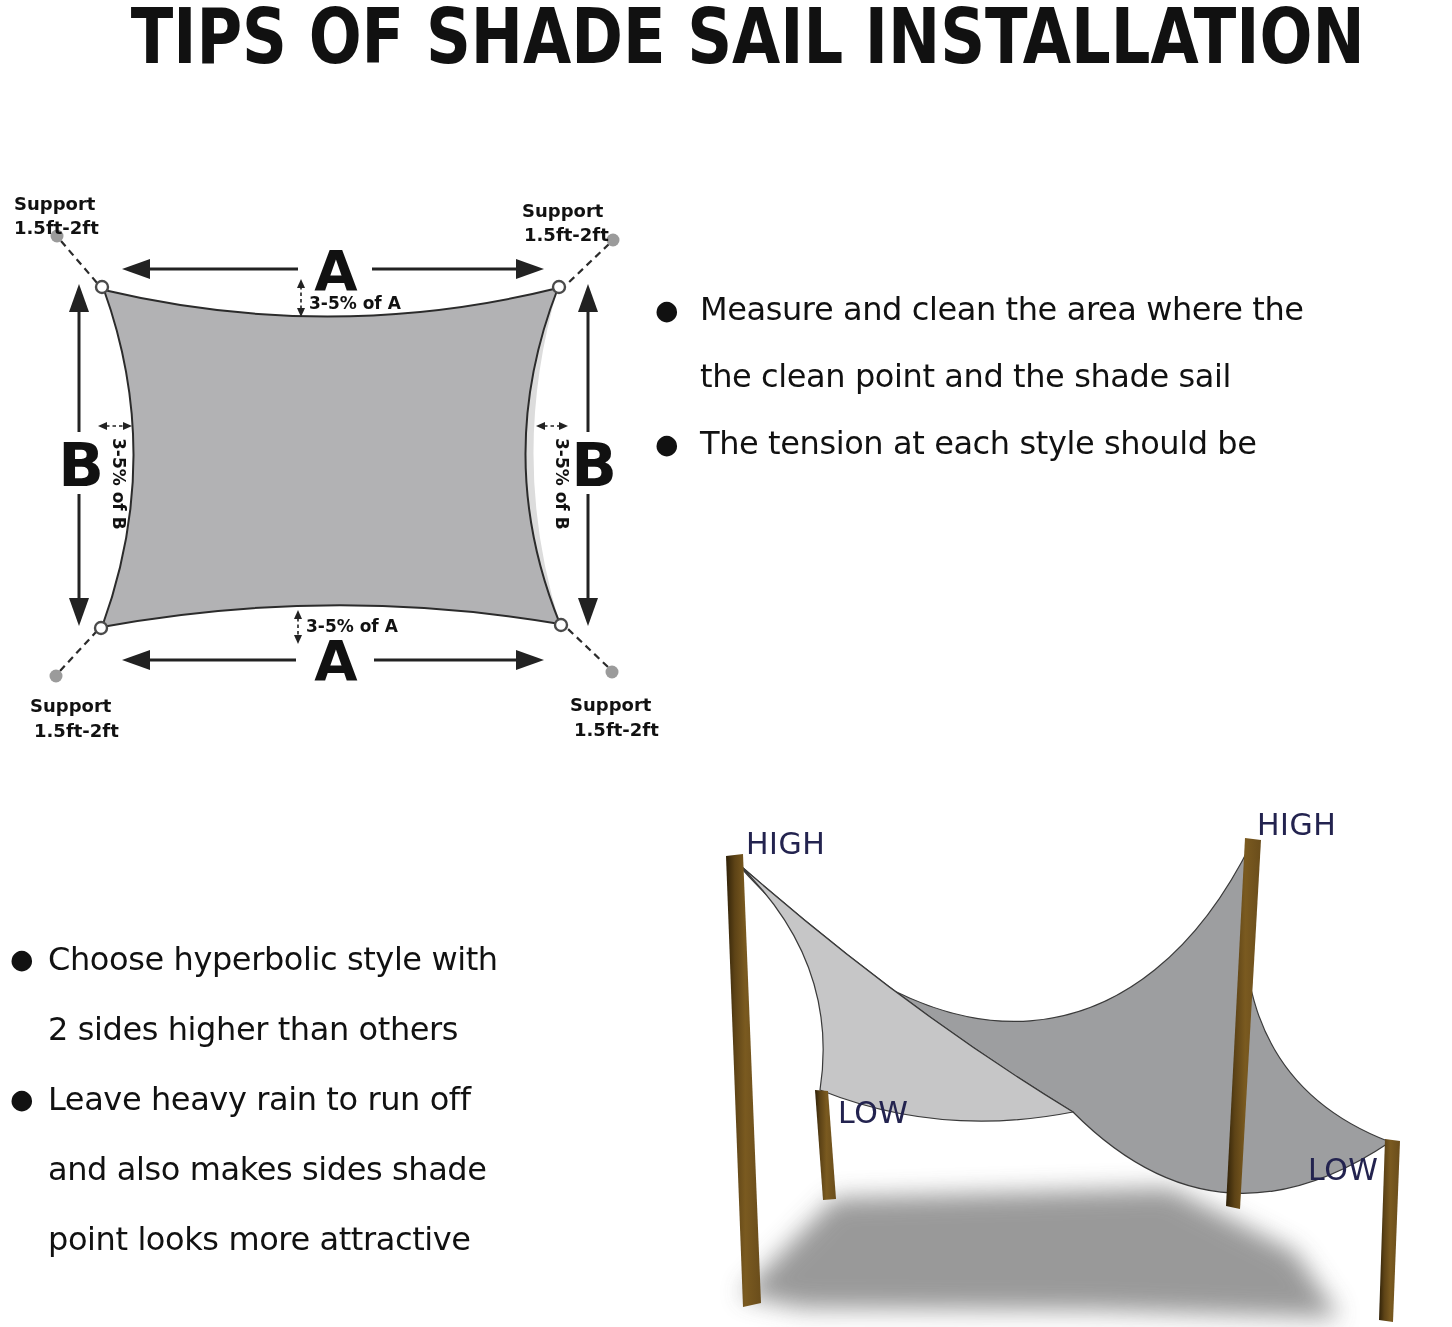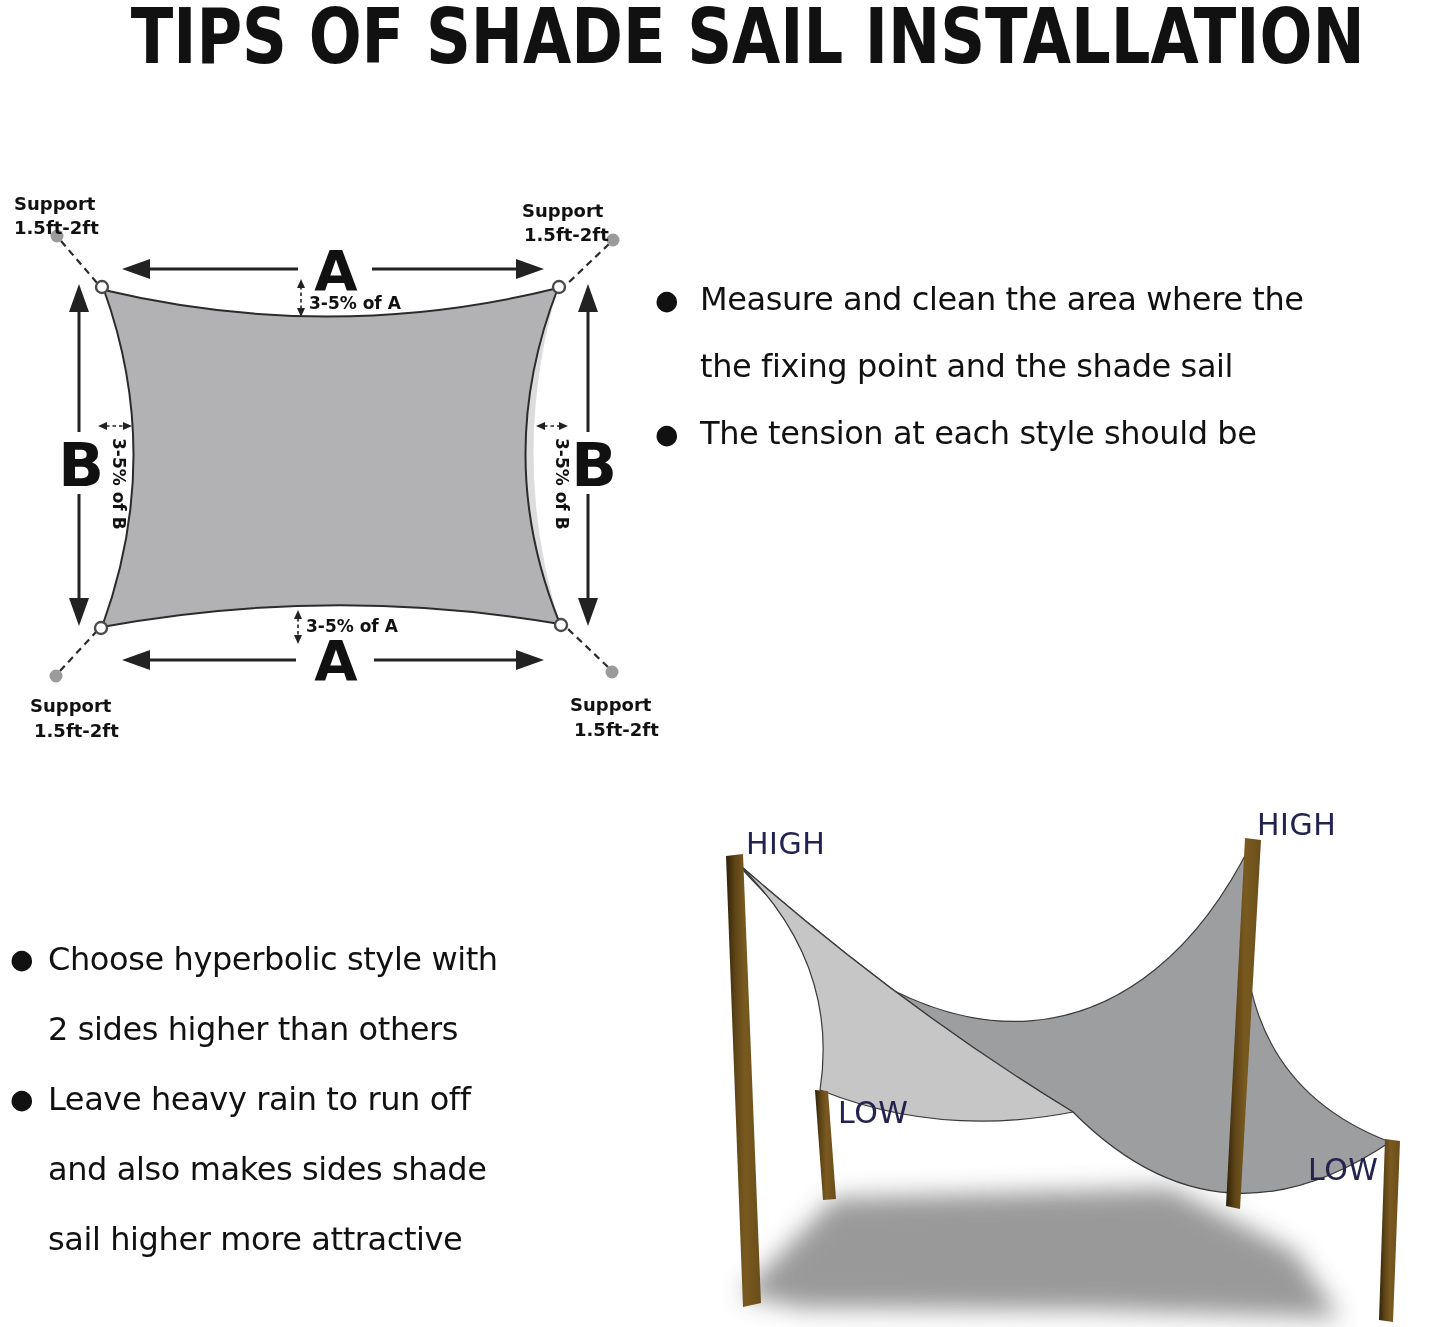--- a/index.html
+++ b/index.html
@@ -21,21 +21,21 @@
   .tie{stroke:#2b2b2b;stroke-width:2.2;stroke-dasharray:7 5;fill:none;}
   .dot{fill:var(--support-dot,#9b9b9b);}
   .ring{fill:#ffffff;stroke:#4a4a4a;stroke-width:2.4;}
   .arrow{stroke:#222;stroke-width:3;fill:none;}
   .ahead{fill:#222;stroke:none;}
   .smdash{stroke:#222;stroke-width:1.6;stroke-dasharray:3.5 3;fill:none;}
   .big{font-weight:bold;fill:var(--ink,#111);}
   .lbl{font-weight:bold;fill:var(--ink,#111);font-size:18px;}
   .pct{font-weight:bold;fill:var(--ink,#111);font-size:17px;}
   .tips{position:absolute;font-size:32px;line-height:67px;letter-spacing:-0.4px;color:var(--ink,#111);}
-  .tips-right{left:655px;top:266px;width:797px;}
+  .tips-right{left:655px;top:276px;width:797px;}
   .tips-left{left:10px;top:924px;width:625px;line-height:70px;}
   .tip-line{position:relative;padding-left:45px;white-space:nowrap;}
   .tips-left .tip-line{padding-left:38px;}
   .tip-line.bullet::before{
     content:"\25CF";position:absolute;left:0;top:0;font-size:27px;color:var(--ink,#111);
   }
   .hl{fill:var(--navy,#23234f);font-size:30px;letter-spacing:0.5px;}
   .sail-dark{fill:var(--sail-dark,#9d9ea0);stroke:#3a3a3a;stroke-width:1.2;}
   .sail-light{fill:var(--sail-light,#c6c6c7);stroke:#3a3a3a;stroke-width:1.2;}
 </style>
@@ -144,30 +144,30 @@
     <text class="lbl" x="34" y="557">1.5ft-2ft</text>
   </g>
   <g>
     <text class="lbl" x="570" y="531">Support</text>
     <text class="lbl" x="574" y="556">1.5ft-2ft</text>
   </g>
 </svg>
 
 <div class="tips tips-right">
   <div class="tip-line bullet">Measure and clean the area where the</div>
-  <div class="tip-line">the fixing point and the shade sail</div>
+  <div class="tip-line">the clean point and the shade sail</div>
   <div class="tip-line bullet">The tension at each style should be</div>
 </div>
 
 <div class="tips tips-left">
   <div class="tip-line bullet">Choose hyperbolic style with</div>
   <div class="tip-line">2 sides higher than others</div>
   <div class="tip-line bullet">Leave heavy rain to run off</div>
   <div class="tip-line">and also makes sides shade</div>
-  <div class="tip-line">sail higher more attractive</div>
+  <div class="tip-line">point looks more attractive</div>
 </div>
 
 <svg class="illus-svg" width="812" height="537" viewBox="0 0 812 537">
   <defs>
     <filter id="blurF" x="-30%" y="-30%" width="160%" height="160%">
       <feGaussianBlur stdDeviation="12"></feGaussianBlur>
     </filter>
     <linearGradient id="pg" x1="0" y1="0" x2="1" y2="0">
       <stop offset="0" stop-color="#2f2108"></stop>
       <stop offset="0.25" stop-color="#5d4316"></stop>

